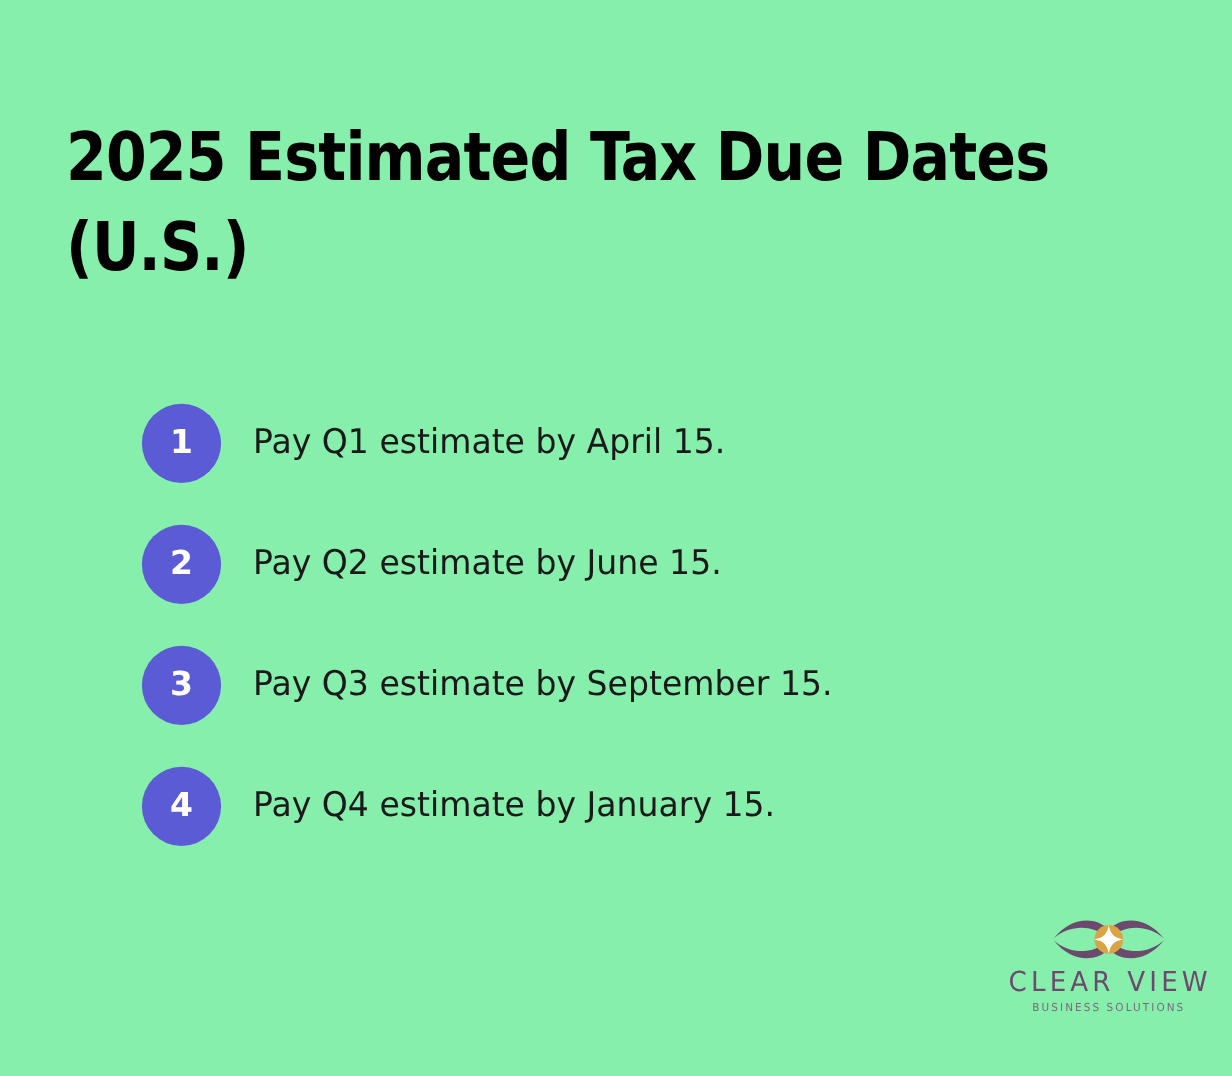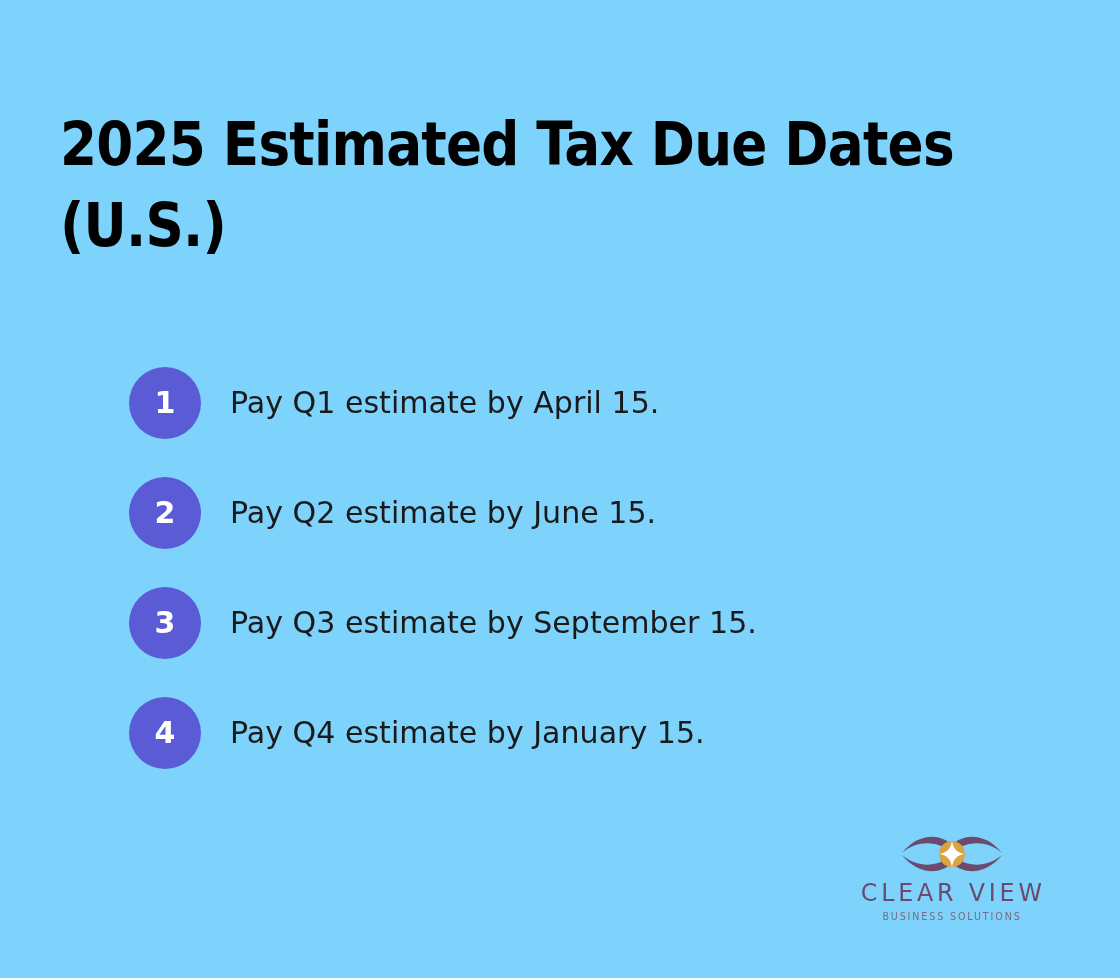--- a/index.html
+++ b/index.html
@@ -11,21 +11,21 @@
     height: 978px;
     background: #dedfdf;
     font-family: "Liberation Sans", "DejaVu Sans", sans-serif;
     overflow: hidden;
     position: relative;
   }
 
   .slide {
     position: absolute;
     inset: 0;
-    background: #7dd3fc;
+    background: #86efac;
     padding-left: 16px;
   }
 
   
   .title-block {
     position: absolute;
     left: 60px;
     top: 104px;
     width: 990px;
   }
@@ -82,21 +82,21 @@
     color: #1a1a1a;
     line-height: 1.2;
     white-space: nowrap;
     transform: scaleX(0.97);
     transform-origin: left center;
   }
 
   
   .logo {
     position: absolute;
-    left: 856px;
+    left: 912px;
     top: 831px;
     width: 192px;
     height: 96px;
     text-align: center;
   }
   .logo-mark {
     width: 192px;
     height: 46px;
     display: block;
   }

